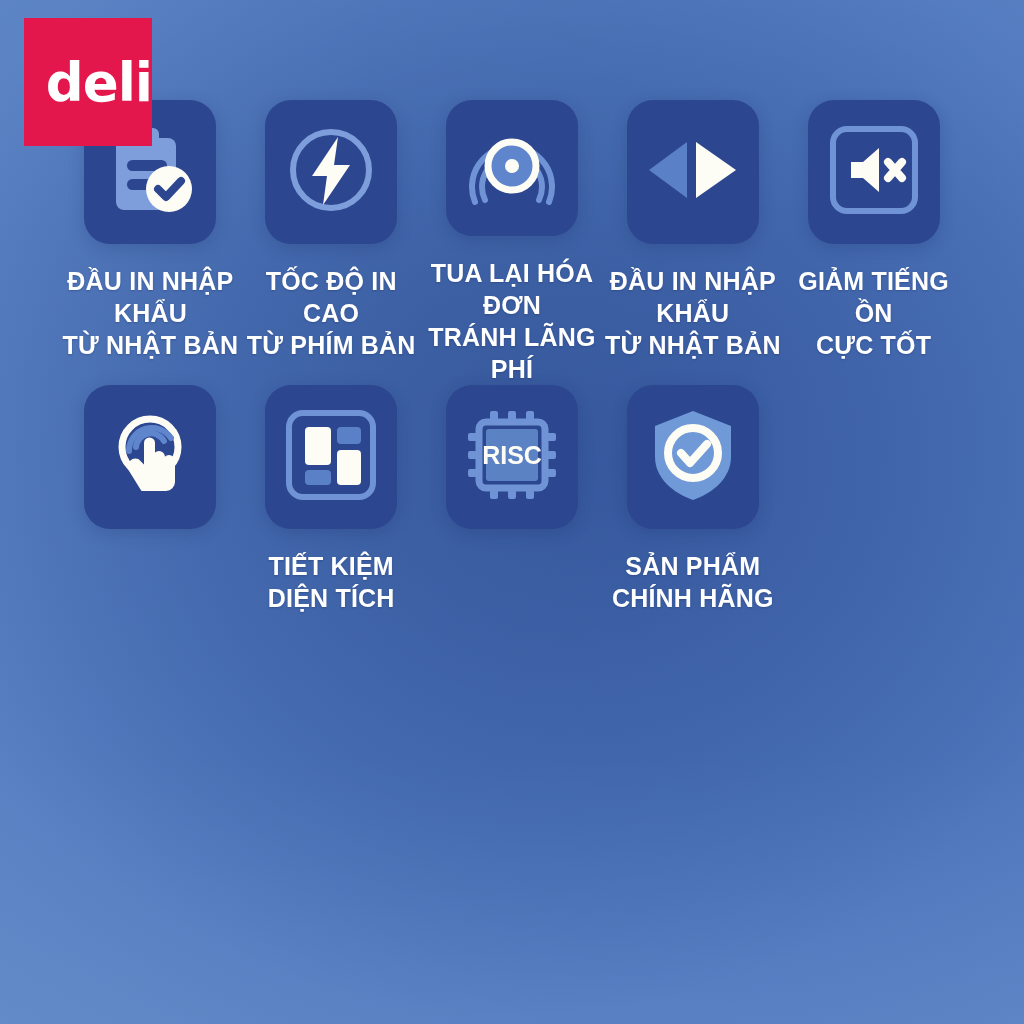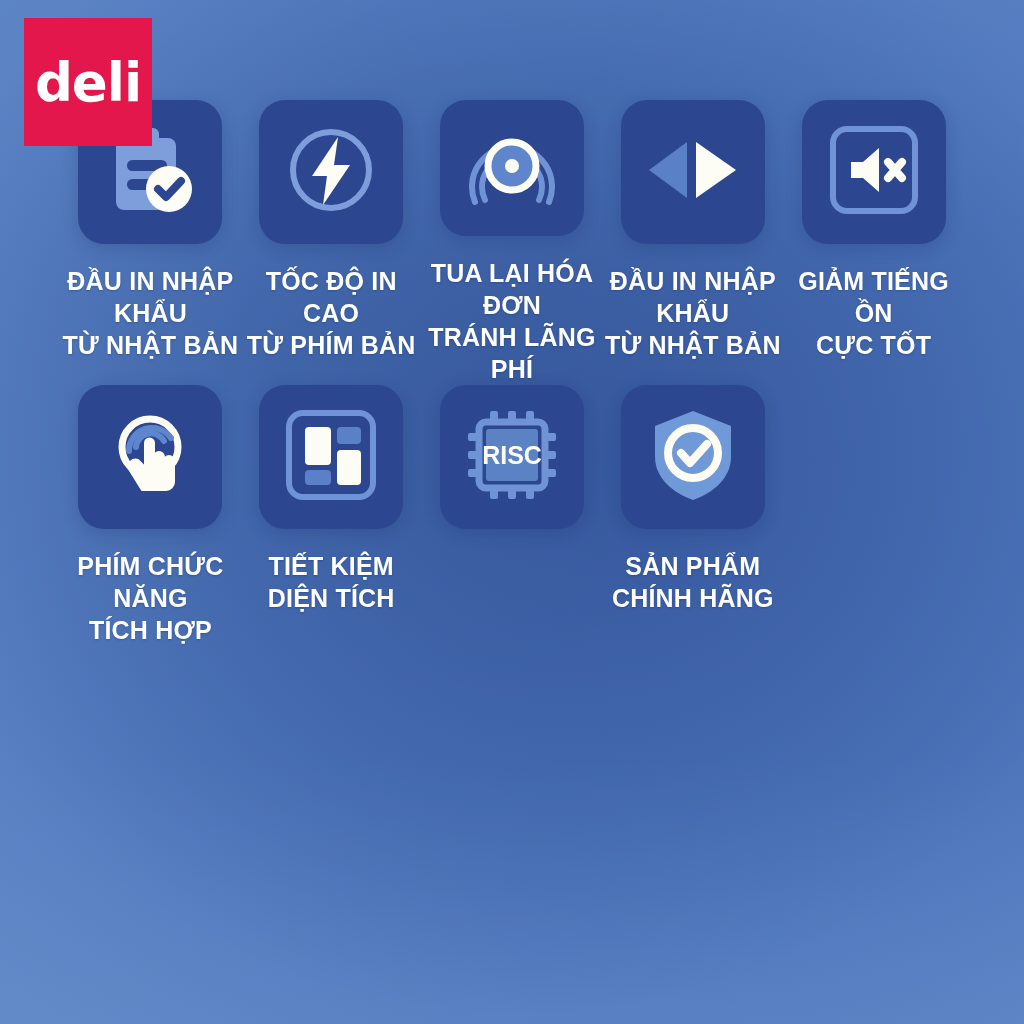--- a/index.html
+++ b/index.html
@@ -35,21 +35,21 @@
   
   .logo-box {
     position: absolute;
     left: 24px;
     top: 18px;
     width: 128px;
     height: 128px;
     background: #e4174c;
     display: flex;
     align-items: center;
-    justify-content: center;
+    justify-content: flex-end;
     z-index: 5;
   }
   .logo-text {
     color: #ffffff;
     font-size: 53px;
     font-weight: bold;
     letter-spacing: -1px;
     line-height: 1;
     font-family: "DejaVu Sans", sans-serif;
   }
@@ -64,21 +64,21 @@
     grid-template-columns: repeat(5, 1fr);
     grid-template-rows: repeat(3, 285px);
     z-index: 4;
   }
   .cell {
     display: flex;
     flex-direction: column;
     align-items: center;
   }
   .icon-tile {
-    width: 144px;
+    width: 132px;
     height: 144px;
     border-radius: 26px;
     background: #2c4690;
     display: flex;
     align-items: center;
     justify-content: center;
     box-shadow: 0 4px 16px rgba(22,45,95,0.22);
   }
   .cell-label {
     margin-top: 21px;
@@ -181,22 +181,20 @@
       <div class="icon-tile">
         <span>
           <svg width="100" height="100" viewBox="0 0 100 100">
             <circle cx="50" cy="42" r="28" fill="none" stroke="#fdfdf6" stroke-width="7"></circle>
             <path d="M36 42 A15 15 0 0 1 64 36" fill="none" stroke="#5f86cc" stroke-width="6" stroke-linecap="round"></path>
             <path d="M29 46 A23 23 0 0 1 71 33" fill="none" stroke="#5f86cc" stroke-width="6" stroke-linecap="round"></path>
             <path d="M45 38 L45 62 L38 55 A7 7 0 0 0 29 64 L42 85 L66 85 A8 8 0 0 0 74 77 L74 56 A5 5 0 0 0 64 56 L64 52 A5 5 0 0 0 54 52 L54 38 A4.5 4.5 0 0 0 45 38 Z" fill="#fdfdf6" stroke="#fdfdf6" stroke-width="2" stroke-linejoin="round"></path>
           </svg>
         </span>
       </div>
-      <div class="cell-label">PHÍM CHỨC NĂNG
-TÍCH HỢP</div>
     </div>
 
     <div class="cell">
       <div class="icon-tile">
         <span>
           <svg width="100" height="100" viewBox="0 0 100 100">
             <rect x="8" y="8" width="84" height="84" rx="14" fill="none" stroke="#6f93d4" stroke-width="6"></rect>
             <rect x="24" y="22" width="26" height="38" rx="4" fill="#fdfdf6"></rect>
             <rect x="56" y="22" width="24" height="17" rx="4" fill="#5a80c8"></rect>
             <rect x="24" y="65" width="26" height="15" rx="4" fill="#5a80c8"></rect>

